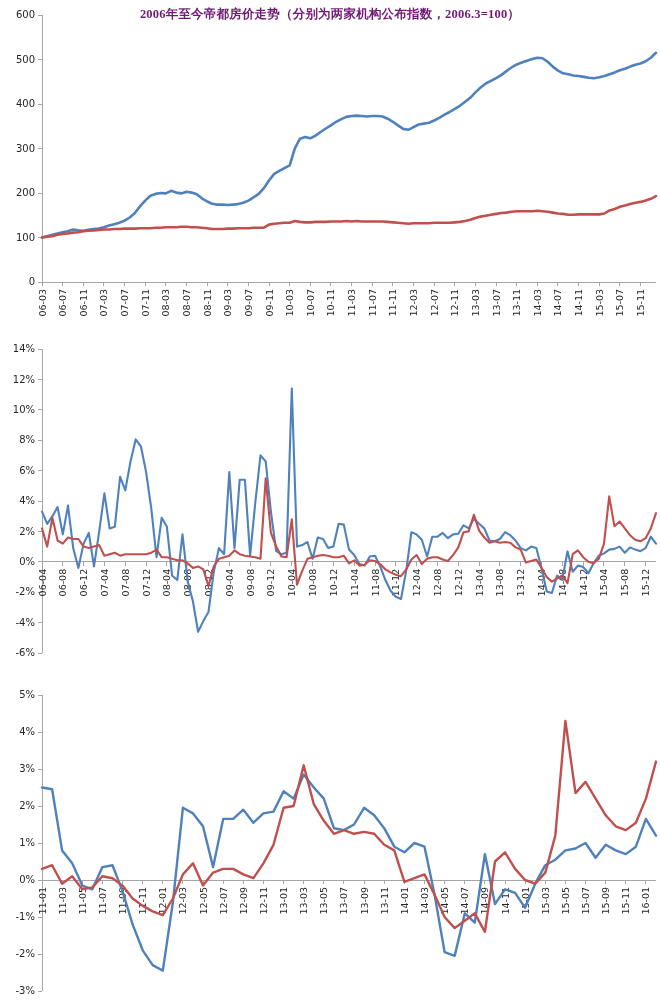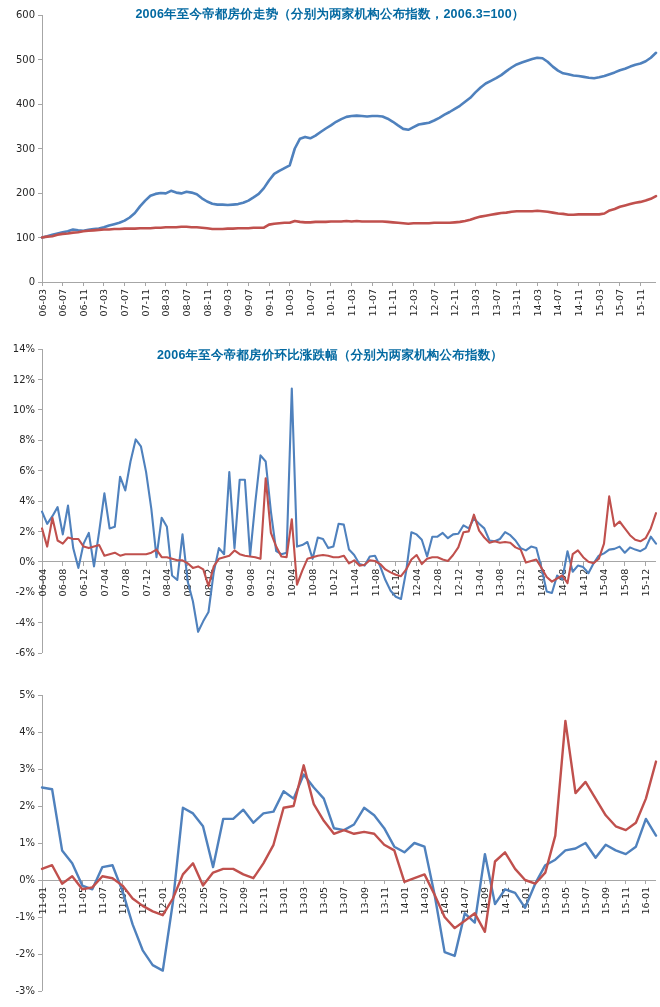--- a/index.html
+++ b/index.html
@@ -1,22 +1,22 @@
 <!DOCTYPE html>
 <html><head>
 <meta charset="utf-8">
 <style>
   html,body{margin:0;padding:0;background:#ffffff;}
   body{width:660px;font-family:"DejaVu Sans","Liberation Sans",sans-serif;}
   .page{width:660px;height:1007px;background:#ffffff;position:relative;overflow:hidden;}
   .chart-block{position:relative;width:660px;}
   .chart-title{
     position:absolute;left:30px;width:600px;text-align:center;
-    font-weight:bold;font-size:12.5px;color:#0369a1;letter-spacing:0.2px;
-    font-family:Liberation Sans, sans-serif;white-space:nowrap;
+    font-weight:bold;font-size:12.5px;color:#701a75;letter-spacing:0.2px;
+    font-family:Liberation Serif, serif;white-space:nowrap;
   }
   svg{display:block;}
   svg text{font-family:"DejaVu Sans","Liberation Sans",sans-serif;}
 </style>
 </head>
 <body>
 
 <div class="page">
 
   <div class="chart-block" id="chart-0" style="height:333px">
@@ -97,21 +97,20 @@
         <line x1="619.8823529411765" y1="282" x2="619.8823529411765" y2="286" stroke="#a6a6a6" stroke-width="1" shape-rendering="crispEdges"></line>
         <text transform="translate(623.3823529411765,289) rotate(-90)" text-anchor="end" font-size="9.5" fill="#262626">15-07</text>
         <line x1="640.5210084033613" y1="282" x2="640.5210084033613" y2="286" stroke="#a6a6a6" stroke-width="1" shape-rendering="crispEdges"></line>
         <text transform="translate(644.0210084033613,289) rotate(-90)" text-anchor="end" font-size="9.5" fill="#262626">15-11</text>
         <polyline points="42.0,237.5 47.2,236.2 52.3,234.8 57.5,233.5 62.6,232.2 67.8,231.3 73.0,229.5 78.1,230.4 83.3,230.8 88.4,229.9 93.6,229.0 98.8,228.6 103.9,227.3 109.1,225.5 114.2,224.2 119.4,222.8 124.6,220.6 129.7,217.5 134.9,213.0 140.0,206.4 145.2,200.6 150.4,195.7 155.5,193.9 160.7,193.0 165.8,193.4 171.0,190.8 176.2,192.6 181.3,193.4 186.5,191.7 191.6,192.6 196.8,194.3 201.9,198.3 207.1,201.5 212.3,203.7 217.4,204.6 222.6,204.6 227.7,205.0 232.9,204.6 238.1,204.1 243.2,202.8 248.4,200.6 253.5,197.4 258.7,193.9 263.9,188.1 269.0,180.5 274.2,173.9 279.3,170.8 284.5,168.1 289.7,165.4 294.8,148.5 300.0,138.7 305.1,136.9 310.3,138.3 315.5,135.6 320.6,132.0 325.8,128.5 330.9,125.4 336.1,121.8 341.3,119.1 346.4,116.9 351.6,116.0 356.7,115.6 361.9,116.0 367.1,116.5 372.2,116.0 377.4,116.0 382.5,116.5 387.7,118.7 392.9,121.8 398.0,125.4 403.2,128.9 408.3,129.8 413.5,127.1 418.7,124.5 423.8,123.6 429.0,122.7 434.1,120.5 439.3,117.8 444.5,114.7 449.6,112.0 454.8,108.9 459.9,105.8 465.1,101.8 470.3,97.8 475.4,92.4 480.6,87.5 485.7,83.5 490.9,80.9 496.1,78.2 501.2,75.1 506.4,71.1 511.5,67.5 516.7,64.4 521.8,62.6 527.0,60.8 532.2,59.1 537.3,57.7 542.5,58.2 547.6,61.7 552.8,66.6 558.0,70.6 563.1,73.3 568.3,74.2 573.4,75.5 578.6,76.0 583.8,76.9 588.9,77.7 594.1,78.2 599.2,77.3 604.4,76.0 609.6,74.2 614.7,72.4 619.9,70.2 625.0,68.8 630.2,66.6 635.4,64.8 640.5,63.5 645.7,61.3 650.8,57.7 656.0,52.8" fill="none" stroke="#4f81bd" stroke-width="2.6" stroke-linejoin="round" stroke-linecap="round"></polyline>
         <polyline points="42.0,237.5 47.2,236.6 52.3,236.2 57.5,234.8 62.6,233.9 67.8,233.5 73.0,232.6 78.1,232.2 83.3,231.3 88.4,230.8 93.6,230.4 98.8,229.9 103.9,229.5 109.1,229.5 114.2,229.0 119.4,229.0 124.6,228.6 129.7,228.6 134.9,228.6 140.0,228.2 145.2,228.2 150.4,228.2 155.5,227.7 160.7,227.7 165.8,227.3 171.0,227.3 176.2,227.3 181.3,226.8 186.5,226.8 191.6,227.3 196.8,227.3 201.9,227.7 207.1,228.2 212.3,229.0 217.4,229.0 222.6,229.0 227.7,228.6 232.9,228.6 238.1,228.2 243.2,228.2 248.4,228.2 253.5,227.7 258.7,227.7 263.9,227.7 269.0,224.6 274.2,223.7 279.3,223.3 284.5,222.8 289.7,222.8 294.8,221.0 300.0,221.9 305.1,222.4 310.3,222.4 315.5,221.9 320.6,221.9 325.8,221.9 330.9,221.5 336.1,221.5 341.3,221.5 346.4,221.0 351.6,221.5 356.7,221.0 361.9,221.5 367.1,221.5 372.2,221.5 377.4,221.5 382.5,221.5 387.7,221.9 392.9,222.4 398.0,222.8 403.2,223.3 408.3,223.7 413.5,223.3 418.7,223.3 423.8,223.3 429.0,223.3 434.1,222.8 439.3,222.8 444.5,222.8 449.6,222.8 454.8,222.4 459.9,221.9 465.1,221.0 470.3,219.7 475.4,217.9 480.6,216.6 485.7,215.7 490.9,214.8 496.1,213.9 501.2,213.0 506.4,212.6 511.5,211.7 516.7,211.2 521.8,211.2 527.0,211.2 532.2,211.2 537.3,210.8 542.5,211.2 547.6,211.7 552.8,212.6 558.0,213.5 563.1,213.9 568.3,214.8 573.4,214.8 578.6,214.4 583.8,214.4 588.9,214.4 594.1,214.4 599.2,214.4 604.4,213.5 609.6,210.4 614.7,209.0 619.9,206.8 625.0,205.5 630.2,204.1 635.4,202.8 640.5,201.9 645.7,200.6 650.8,198.8 656.0,196.1" fill="none" stroke="#c0504d" stroke-width="2.6" stroke-linejoin="round" stroke-linecap="round"></polyline>
       </svg>
   </div>
 
   <div class="chart-block" id="chart-1" style="height:332px">
-    <div class="chart-title" style="top:14px">2006年至今帝都房价环比涨跌幅（分别为两家机构公布指数）</div>
     <svg id="svg-1" width="660" height="332">
         <line x1="42" y1="16" x2="42" y2="320" stroke="#a6a6a6" stroke-width="1" shape-rendering="crispEdges"></line>
         <line x1="38" y1="320" x2="42" y2="320" stroke="#a6a6a6" stroke-width="1" shape-rendering="crispEdges"></line>
         <text x="35" y="320" dy="0.32em" text-anchor="end" font-size="10" fill="#262626">-6%</text>
         <line x1="38" y1="289.6" x2="42" y2="289.6" stroke="#a6a6a6" stroke-width="1" shape-rendering="crispEdges"></line>
         <text x="35" y="289.6" dy="0.32em" text-anchor="end" font-size="10" fill="#262626">-4%</text>
         <line x1="38" y1="259.2" x2="42" y2="259.2" stroke="#a6a6a6" stroke-width="1" shape-rendering="crispEdges"></line>
         <text x="35" y="259.2" dy="0.32em" text-anchor="end" font-size="10" fill="#262626">-2%</text>
         <line x1="38" y1="228.8" x2="42" y2="228.8" stroke="#a6a6a6" stroke-width="1" shape-rendering="crispEdges"></line>
         <text x="35" y="228.8" dy="0.32em" text-anchor="end" font-size="10" fill="#262626">0%</text>

